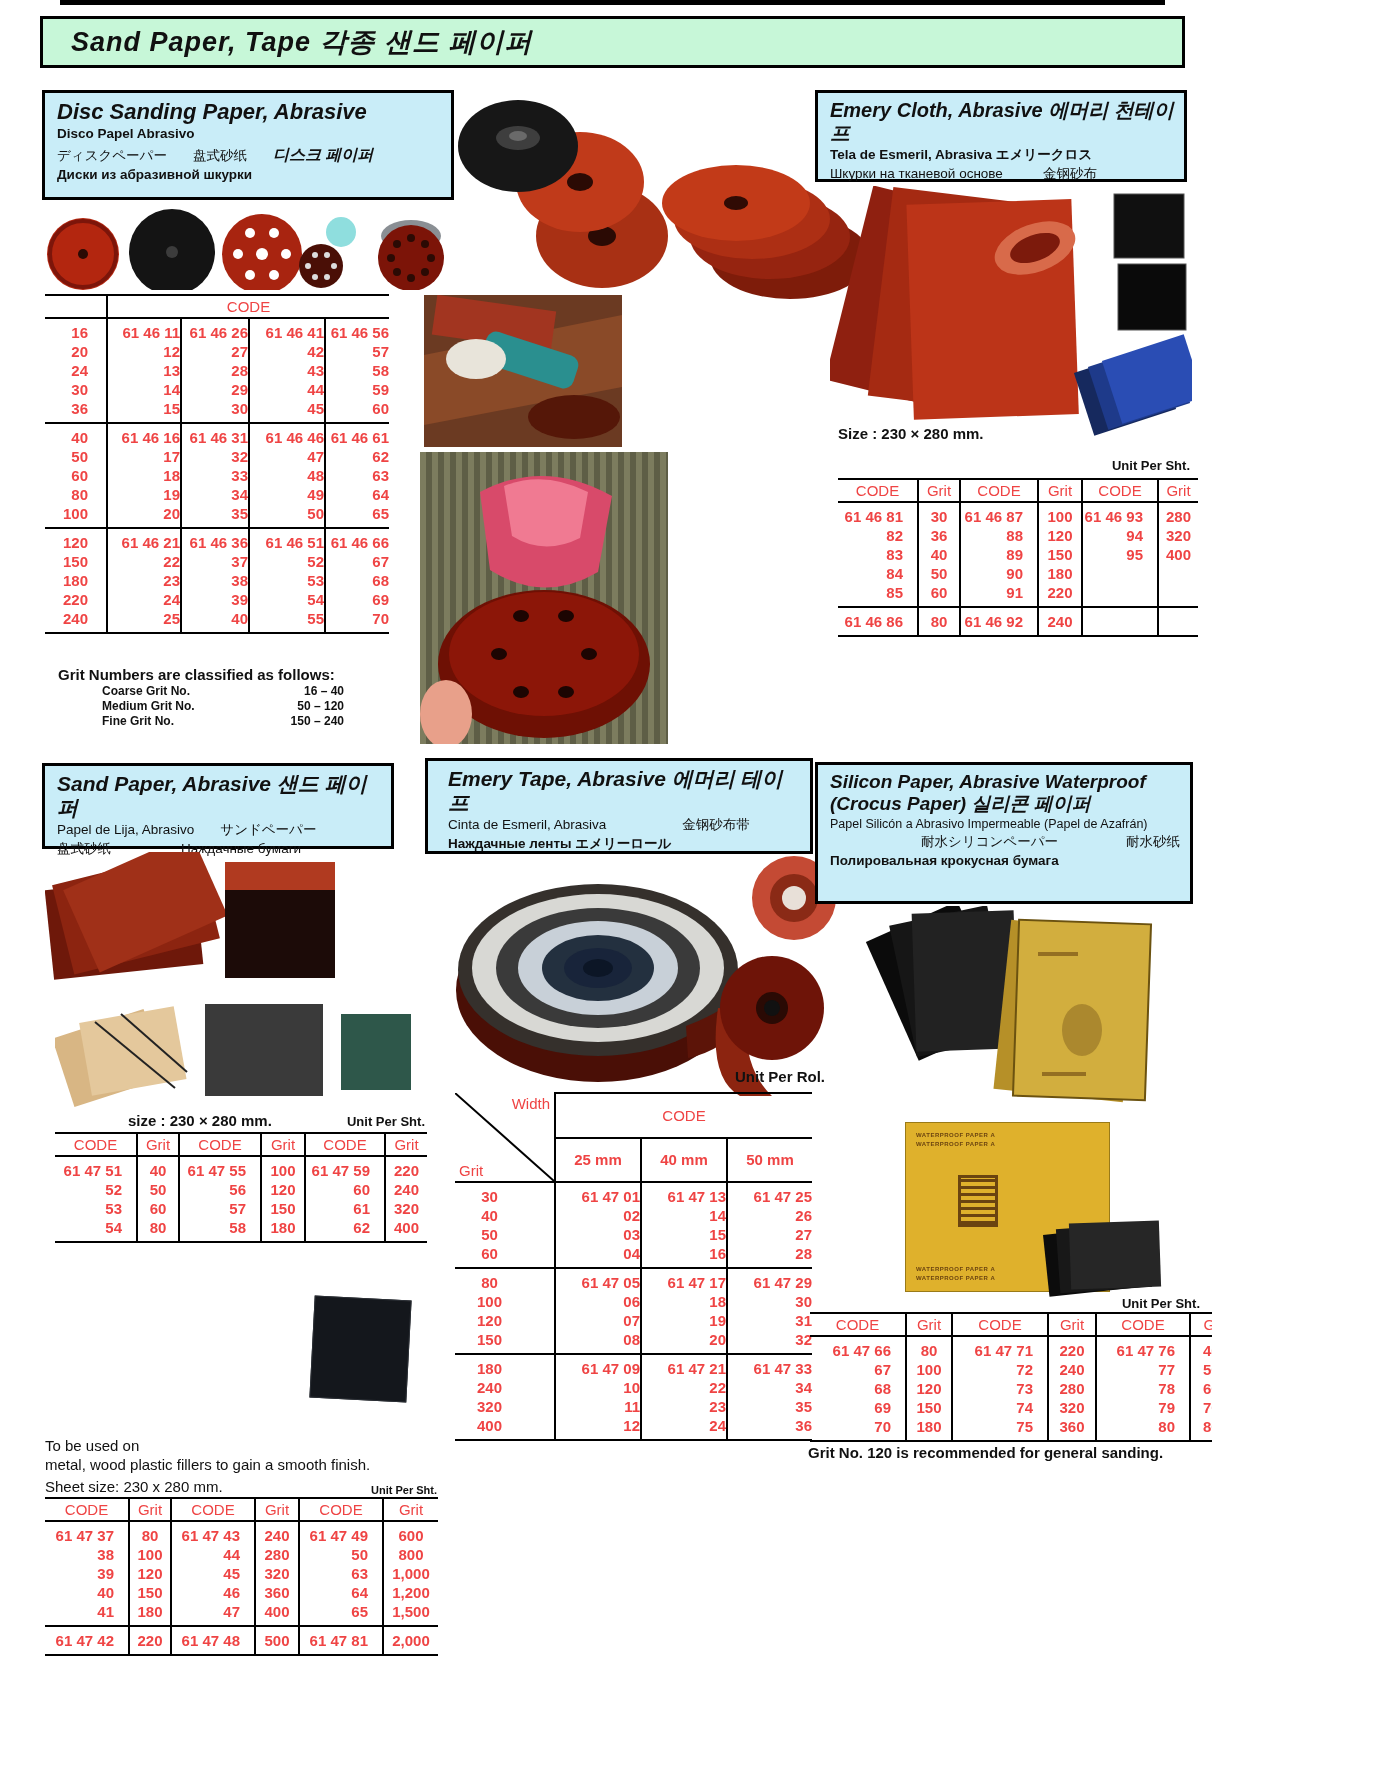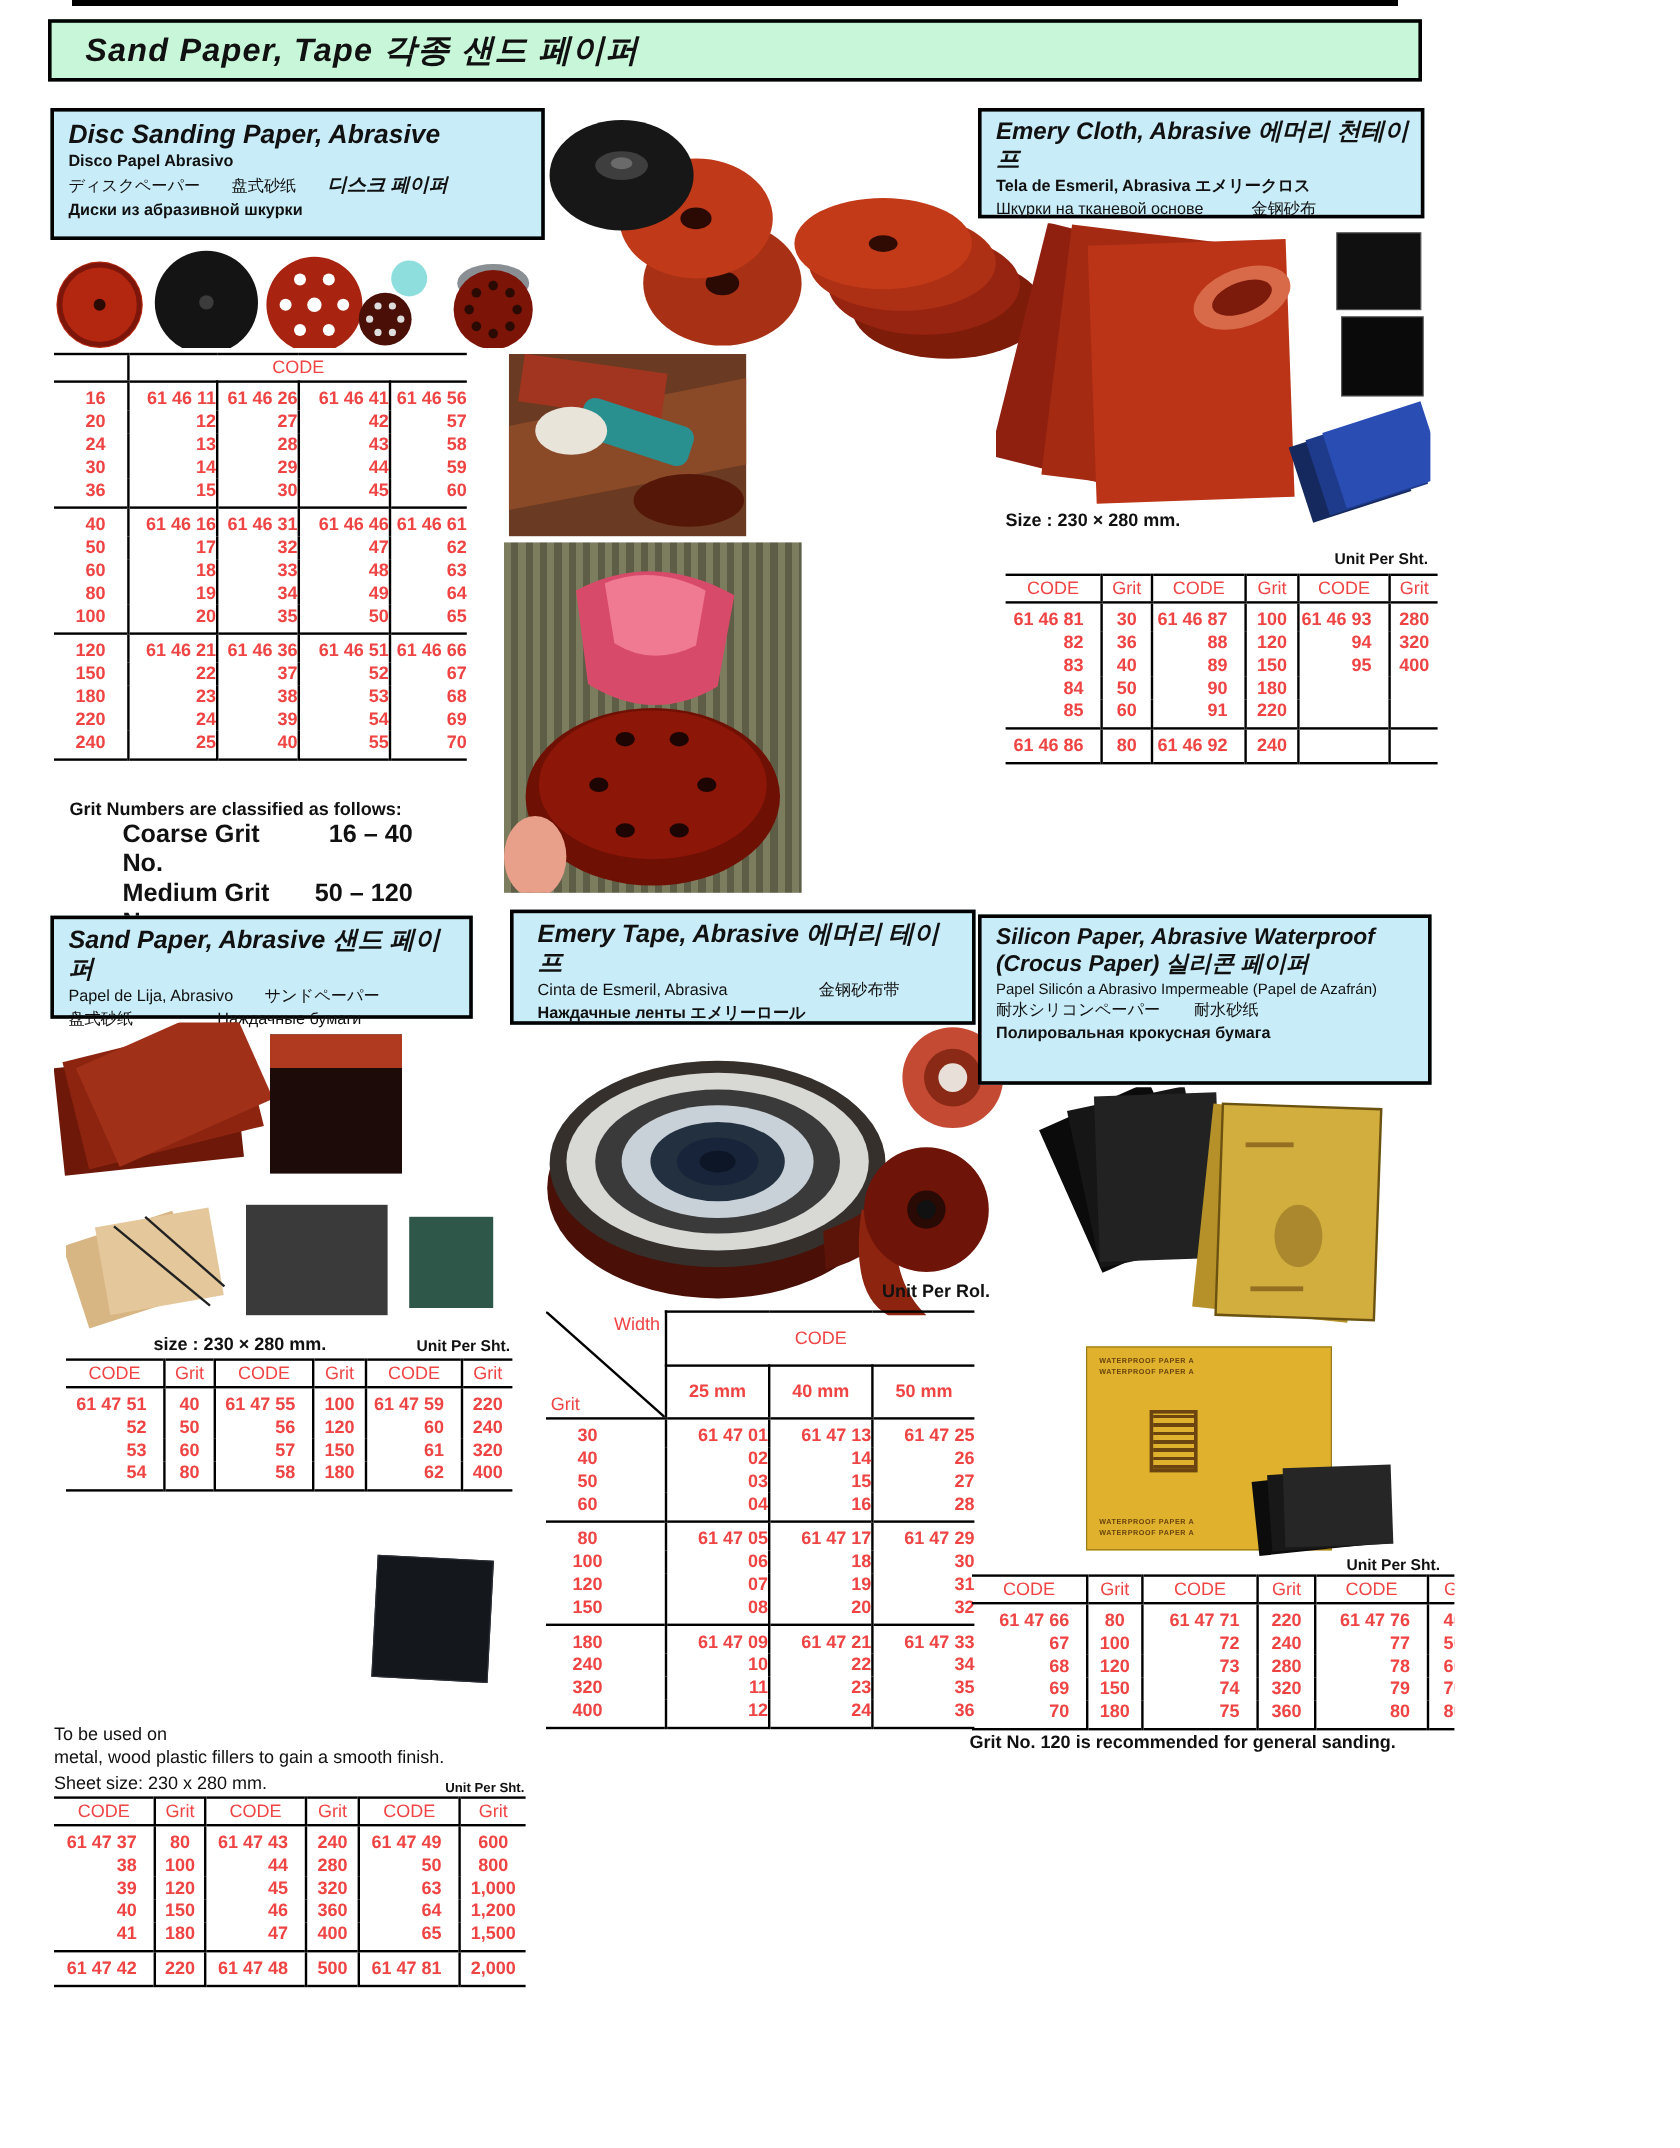--- a/index.html
+++ b/index.html
@@ -60,21 +60,21 @@
   .diag .d-top{position:absolute;top:2px;right:4px;font-size:15px;}
   .diag .d-bot{position:absolute;bottom:2px;left:4px;font-size:15px;}
 
   .lbl{font-size:15px;font-weight:bold;}
   .lbl-sm{font-size:13px;font-weight:bold;}
   .lbl-xs{font-size:11px;font-weight:bold;}
   .rt{text-align:right;}
 
   
   .note-title{font-size:15px;font-weight:bold;}
-  .note-row{display:flex;font-size:21px;font-weight:bold;margin-top:1px;}
+  .note-row{display:flex;font-size:12px;font-weight:bold;margin-top:1px;}
   .note-row .nl{width:150px;margin-left:44px;}
   .note-row .nr{width:92px;text-align:right;}
 
   
   .usage{font-size:15px;line-height:1.3;}
 
   
   .photo{display:block;}
   .sander-bg{background:repeating-linear-gradient(90deg,#7c7c5e 0 6px,#5e5e46 6px 12px);}
   .wp-sheet{background:#dfb12c;border:1px solid #9a7a18;box-sizing:border-box;padding:8px 10px;position:relative;}
@@ -725,21 +725,21 @@
           <td></td>
           <td></td>
         </tr>
       </tbody>
   </table>
 
   <div class="abs secbox" style="left:815px;top:762px;width:378px;height:142px;">
     <div class="sec-title t19">Silicon Paper, Abrasive Waterproof</div>
     <div class="sec-title t19">(Crocus Paper) 실리콘 페이퍼</div>
     <div class="sec-line" style="font-size:12.5px;">Papel Silicón a Abrasivo Impermeable (Papel de Azafrán)</div>
-    <div class="sec-line fxline" style="gap:28px;">
+    <div class="sec-line fxline" style="gap:68px;justify-content:flex-end;">
       <span>耐水シリコンペーパー</span>
       <span>耐水砂纸</span>
     </div>
     <div class="sec-line b">Полировальная крокусная бумага</div>
   </div>
 
   <svg class="abs photo" style="left:858px;top:906px;" width="165" height="160">
     <rect x="30" y="10" width="100" height="130" fill="#0b0b0b" transform="rotate(-24 80 75)"></rect>
     <rect x="44" y="8" width="100" height="134" fill="#161616" transform="rotate(-12 94 75)"></rect>
     <rect x="56" y="6" width="102" height="138" fill="#222" transform="rotate(-2 107 75)"></rect>

